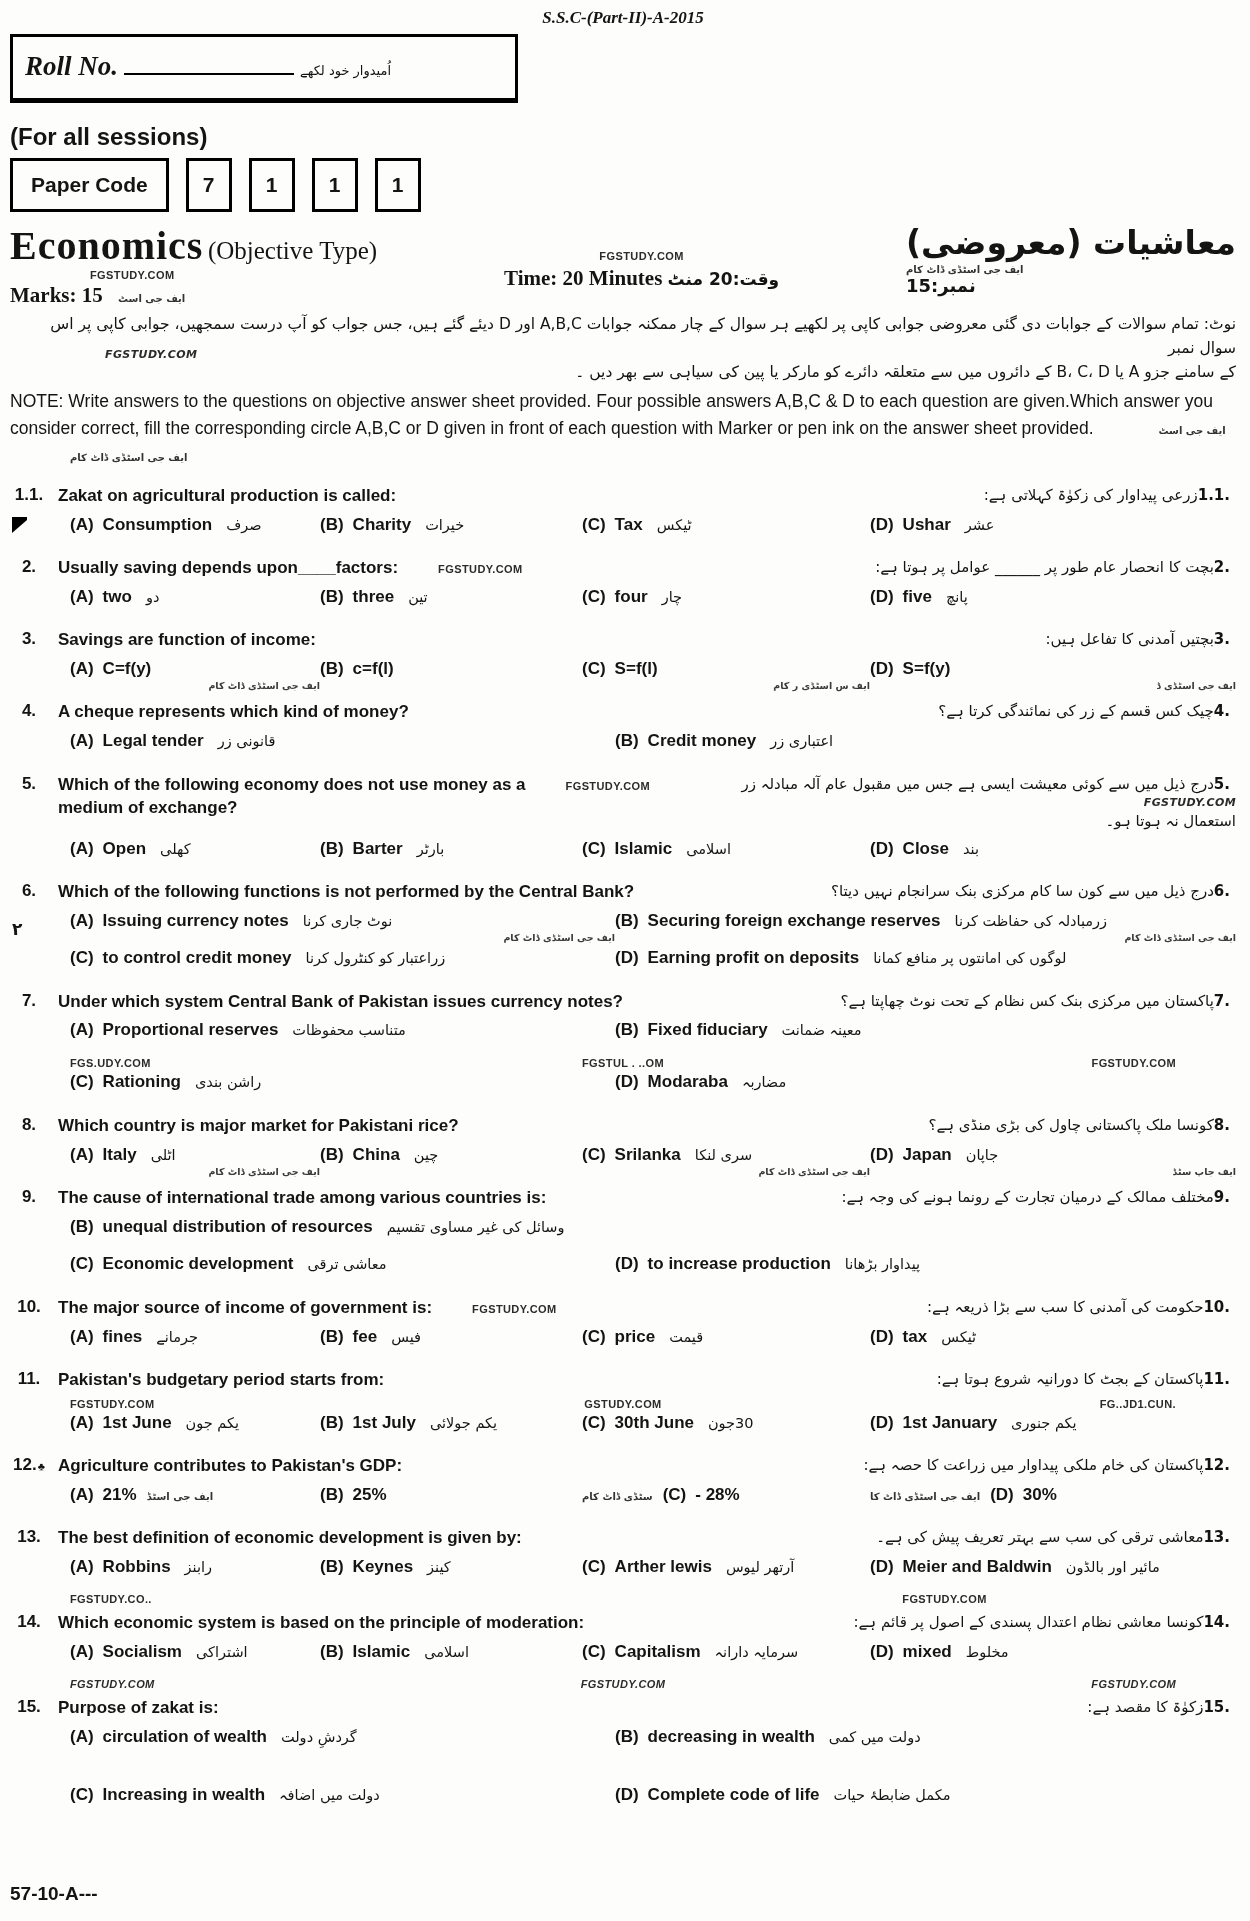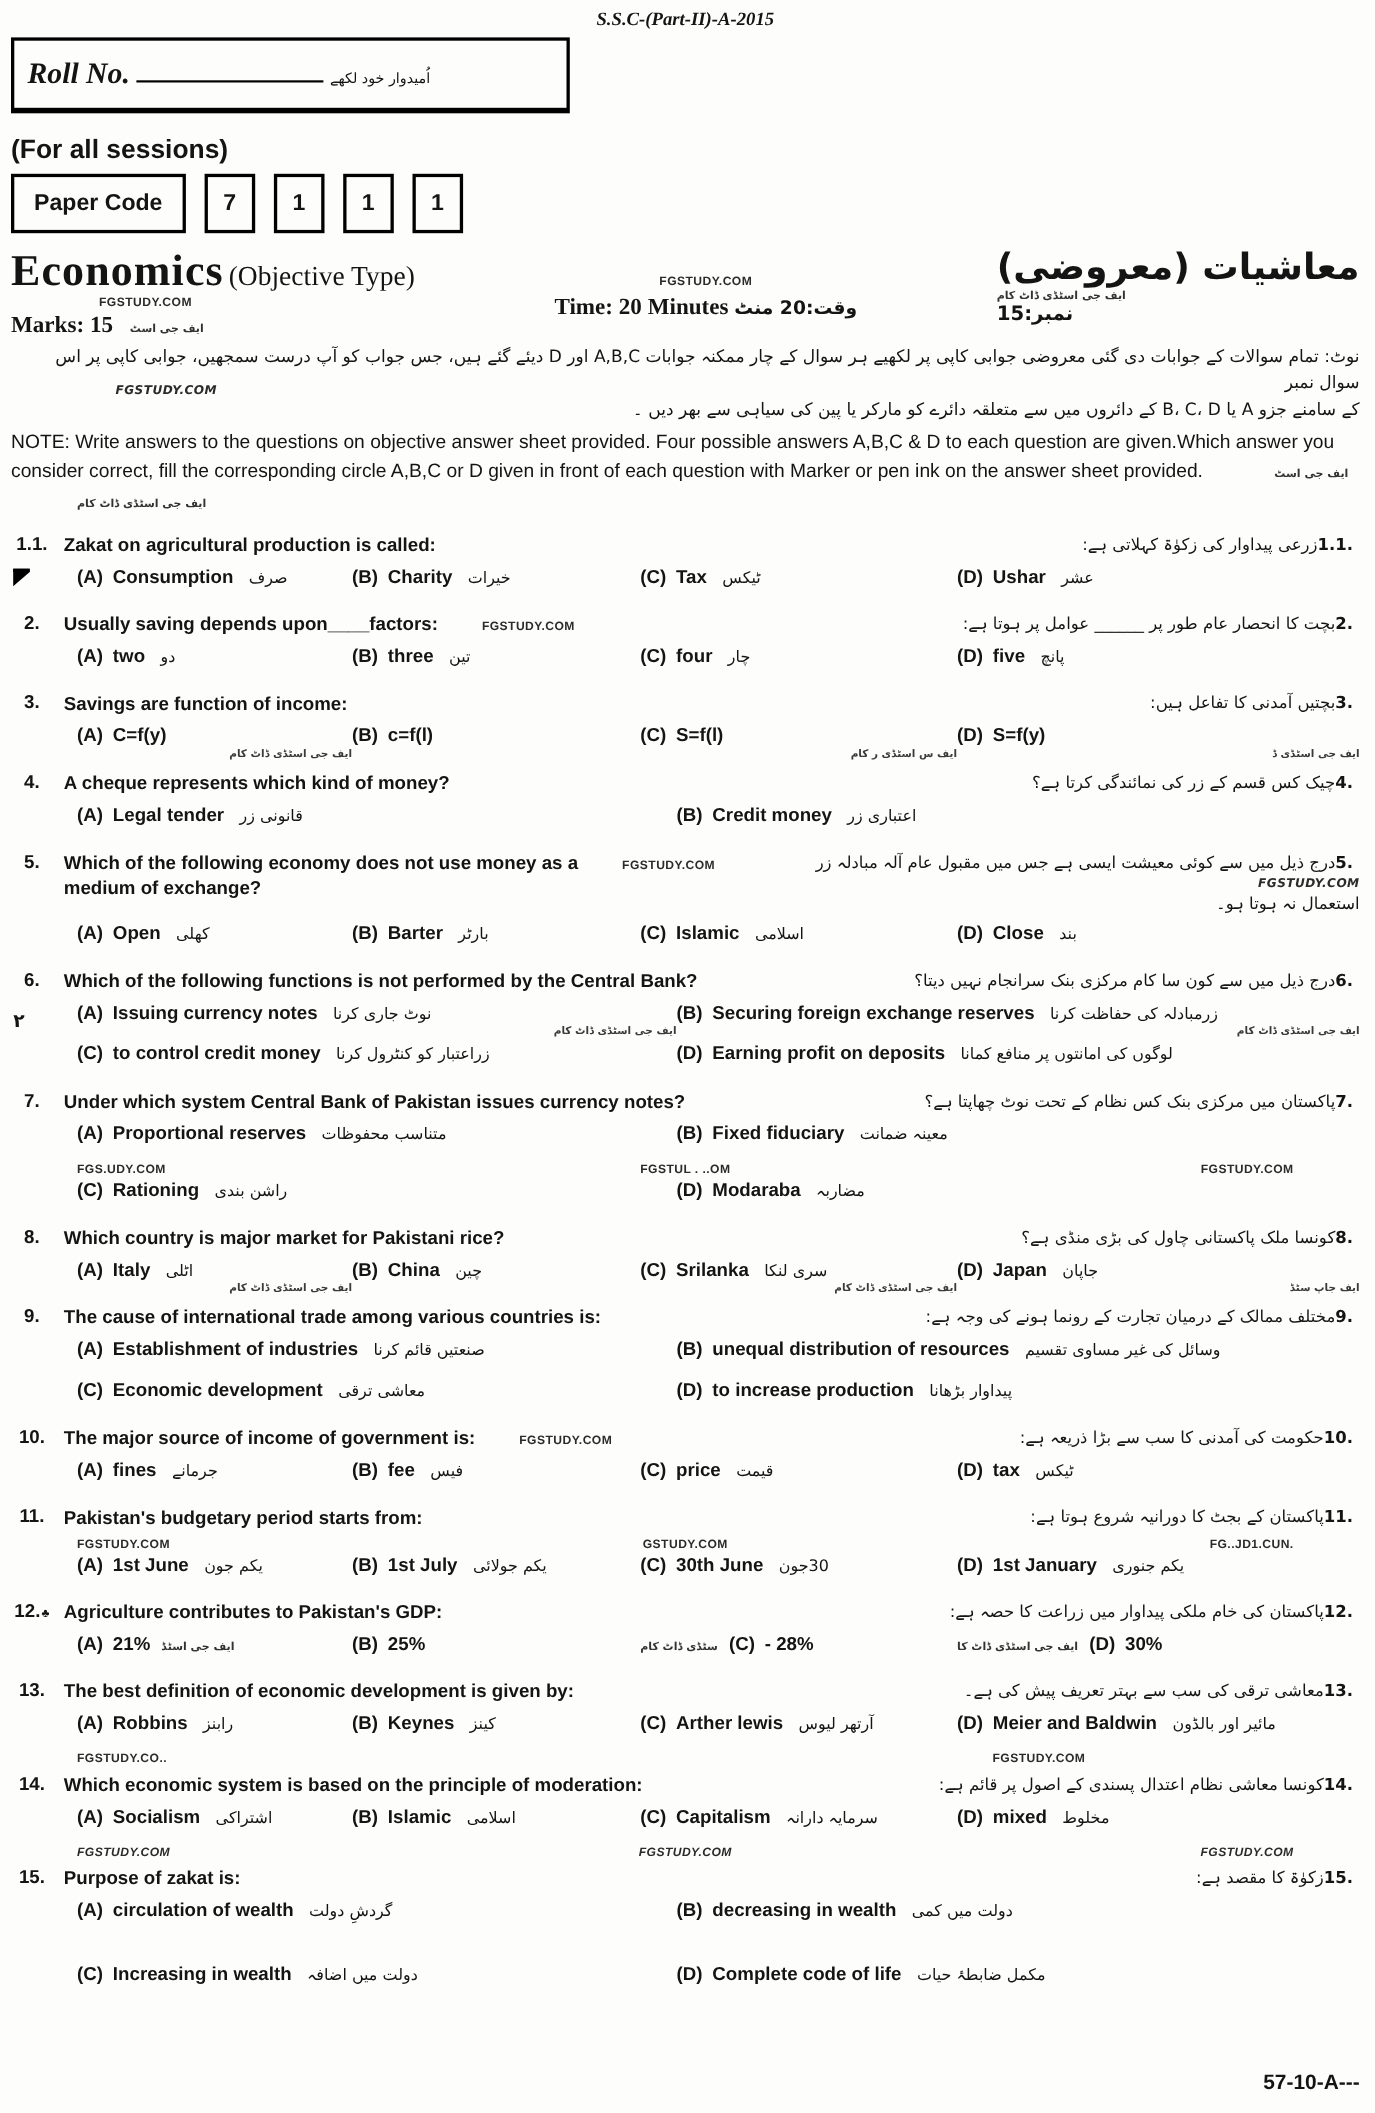--- a/index.html
+++ b/index.html
@@ -75,21 +75,21 @@
   .wm-row .wm{flex:1;}
   .wm-row .a-left{text-align:left;}
   .wm-row .a-center{text-align:center;}
   .wm-row .a-right{text-align:right;padding-right:60px;}
   .wm-row .ital{font-style:italic;}
   .margin-mark{position:absolute;left:2px;font-weight:bold;}
   .mm-q1{top:32px;width:0;height:0;border-left:15px solid #000;border-bottom:13px solid transparent;border-top:3px solid #000;}
   .mm-q6{top:38px;font-size:17px;font-family:"DejaVu Sans",sans-serif;}
 
   
-  .footer{margin-top:auto;text-align:right;font-size:19px;font-weight:bold;padding-bottom:10px;}
+  .footer{margin-top:auto;text-align:left;font-size:19px;font-weight:bold;padding-bottom:10px;}
 </style>
 </head>
 <body>
 
 <div class="page">
 
   <div class="doc-code">S.S.C-(Part-II)-A-2015</div>
 
   <div class="header-row">
     <div class="roll-box">
@@ -299,21 +299,20 @@
         <div class="q-head">
           <span class="q-num">9.</span>
           <div class="q-en">
             <div class="q-en-line"><span>The cause of international trade among various countries is:</span></div>
           </div>
           <div class="q-ur" dir="rtl">
             <div class="q-ur-line"><span class="q-ur-num">.9</span><span class="q-ur-text">مختلف ممالک کے درمیان تجارت کے رونما ہونے کی وجہ ہے:</span></div>
           </div>
         </div>
         <div class="opts opts-grid">
-          <div class="option"><span class="opt-key">(A)</span><span class="opt-en">Establishment of industries</span><span class="opt-ur" dir="rtl">صنعتیں قائم کرنا</span></div>
           <div class="option"><span class="opt-key">(B)</span><span class="opt-en">unequal distribution of resources</span><span class="opt-ur" dir="rtl">وسائل کی غیر مساوی تقسیم</span></div>
         </div>
         <div class="opts opts-grid">
           <div class="option"><span class="opt-key">(C)</span><span class="opt-en">Economic development</span><span class="opt-ur" dir="rtl">معاشی ترقی</span></div>
           <div class="option"><span class="opt-key">(D)</span><span class="opt-en">to increase production</span><span class="opt-ur" dir="rtl">پیداوار بڑھانا</span></div>
         </div>
       </div>
       <div class="question">
         <div class="q-head">
           <span class="q-num">10.</span>

